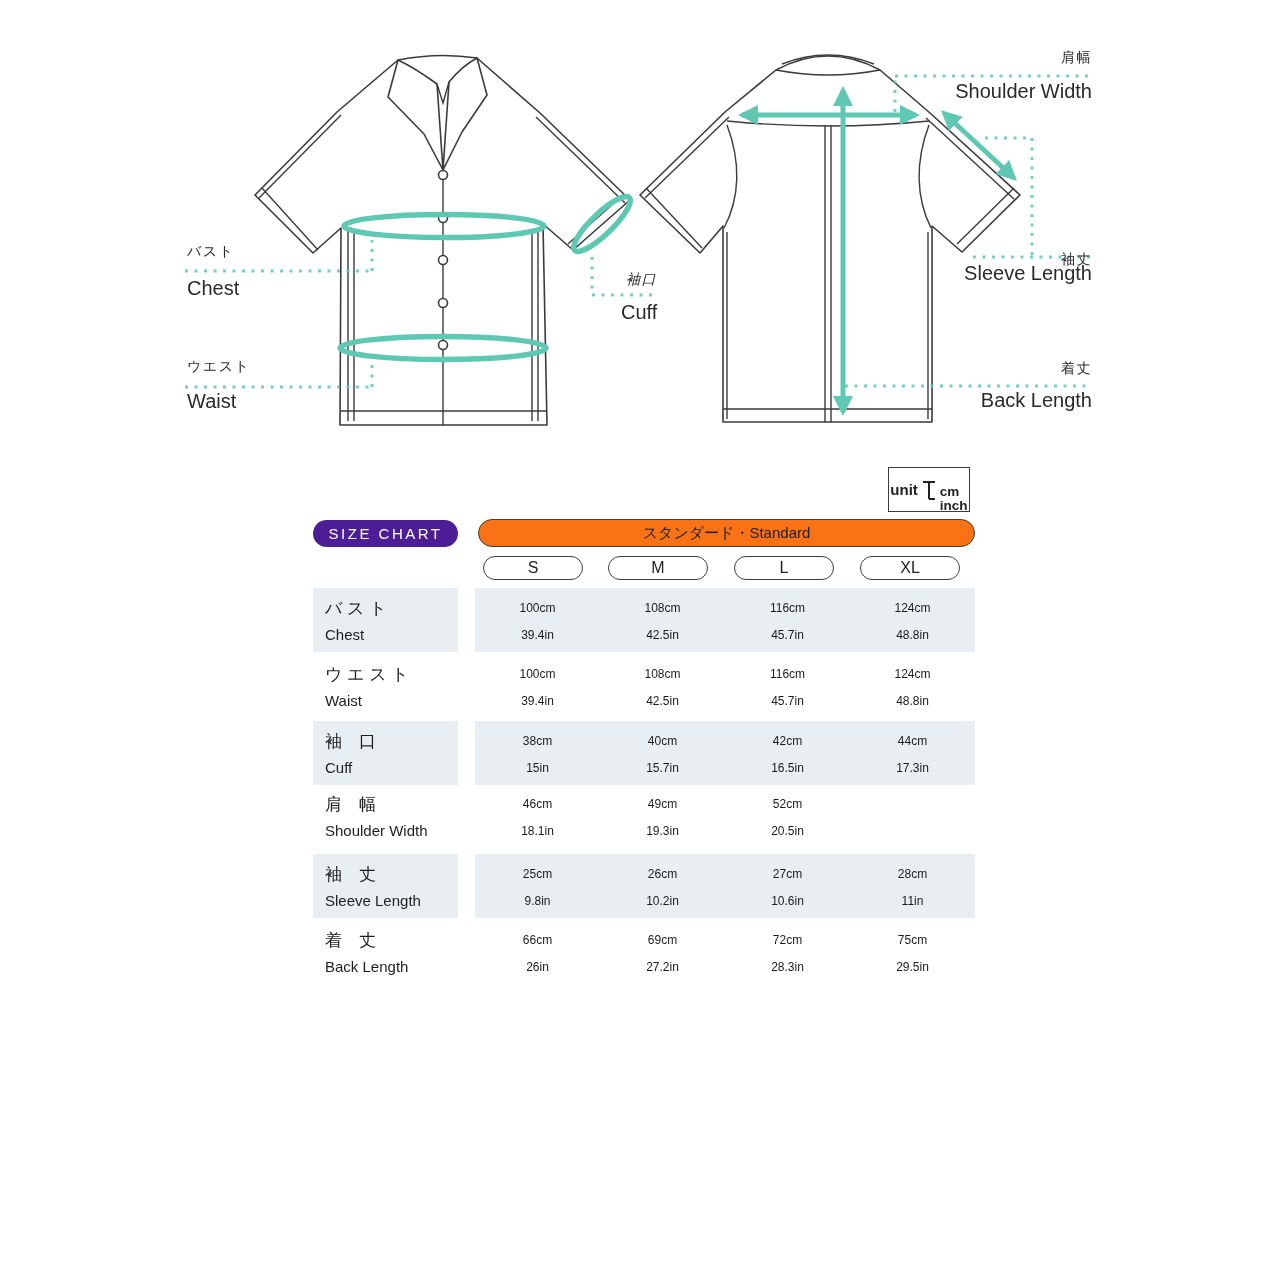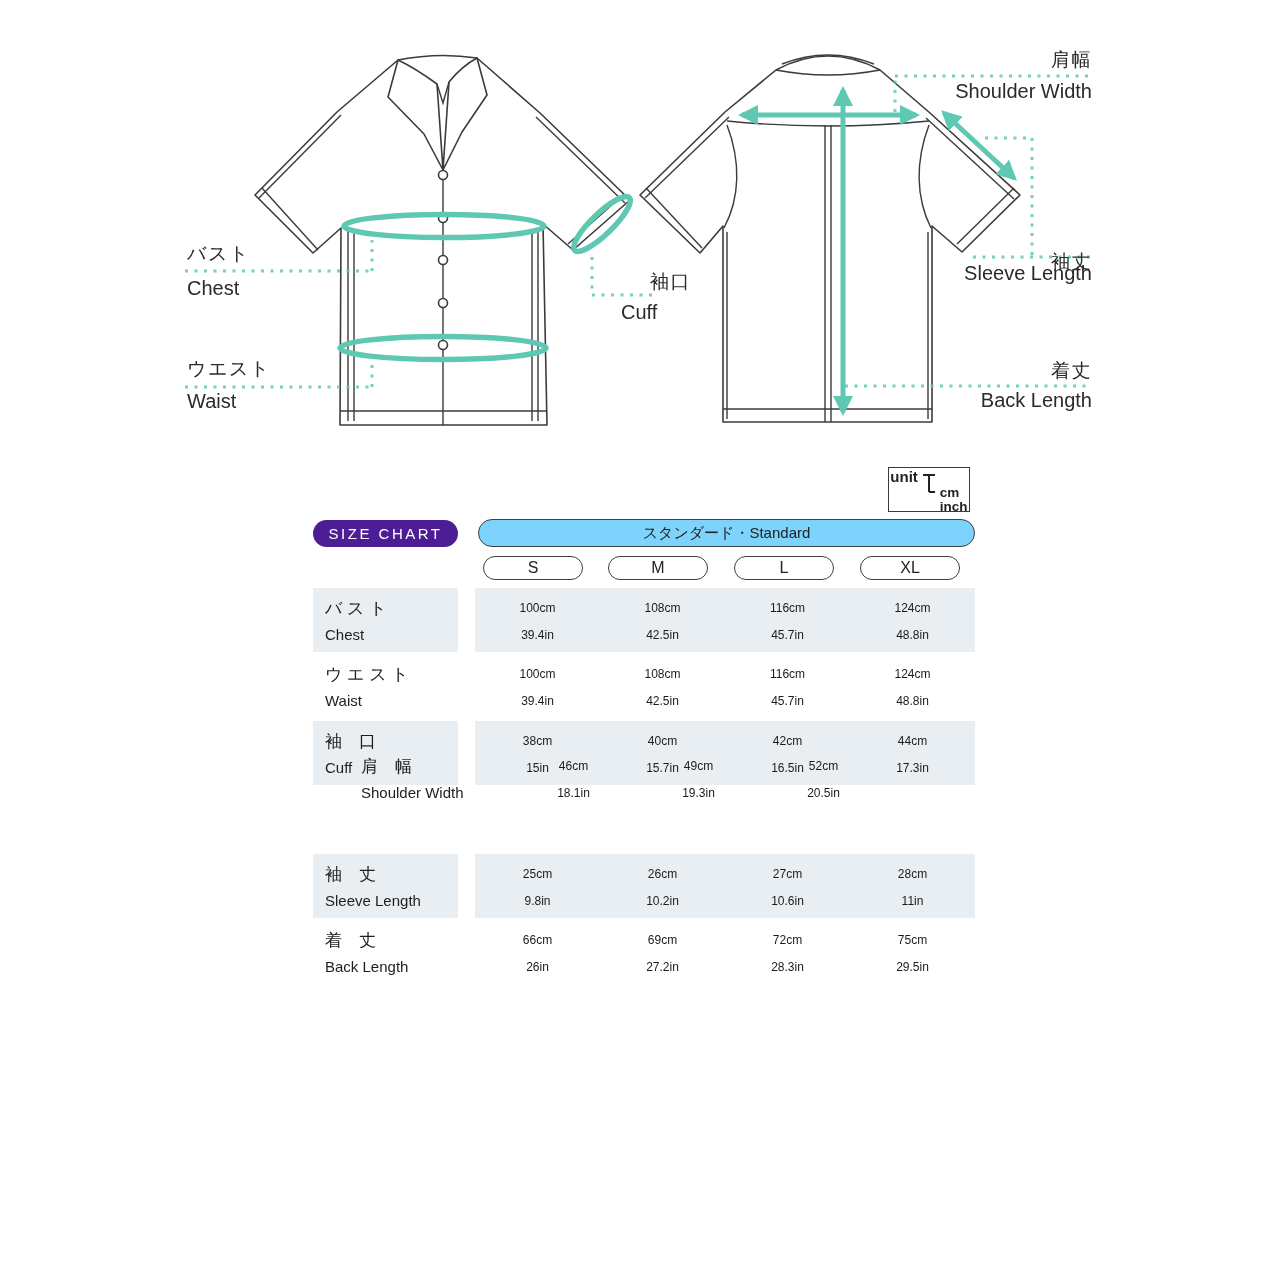--- a/index.html
+++ b/index.html
@@ -11,45 +11,45 @@
   svg.diagram { position:absolute; left:0; top:0; }
   .line-art   { fill:#ffffff; stroke:#3b3b3b; stroke-width:1.6; stroke-linejoin:round; }
   .seam       { fill:none; stroke:#3b3b3b; stroke-width:1.4; }
   .teal       { stroke:var(--accent,#5ec8b3); fill:none; }
   .teal-fill  { fill:var(--accent,#5ec8b3); }
   .ellipse-mark { stroke-width:5.5; }
   .arrow-mark   { stroke-width:5;   }
   .dot-lead     { stroke-width:3; stroke-dasharray:3 6.5; opacity:.85; }
 
   .lbl { position:absolute; white-space:nowrap; line-height:1.15; }
-  .lbl-jp { font-size:19px; letter-spacing:1.5px; color:#2a2a2a; }
+  .lbl-jp { font-size:14px; letter-spacing:1.5px; color:#2a2a2a; }
   .lbl-en { font-size:20px; color:#2a2a2a; }
   .lbl-right { right:188px; text-align:right; }
 
   
   .unit-box {
     position:absolute; left:888px; top:467px; width:82px; height:45px;
     border:1.5px solid #3a3a3a; box-sizing:border-box; background:#fff;
-    display:flex; justify-content:center; gap:4px;
+    display:flex; align-items:center; justify-content:center; gap:4px;
   }
   .unit-word { font-size:15px; font-weight:700; color:#222; }
   .unit-col  { display:flex; flex-direction:column; line-height:14px;margin-top:18px; }
   .unit-cm, .unit-inch { font-size:13.5px; font-weight:700; color:#222; }
 
   
   .chart-title {
     position:absolute; left:313px; top:520px; width:145px; height:27px;
     background:#4c1d95; border-radius:14px; color:#ffffff;
     font-size:15px; letter-spacing:2.5px;
     display:flex; align-items:center; justify-content:center;
   }
   .category-pill {
     position:absolute; left:478px; top:519px; width:497px; height:28px;
     border:1.4px solid #3e3e3e; border-radius:15px; box-sizing:border-box;
-    background:#7dd3fc; font-size:15px; color:#222;
+    background:#f97316; font-size:15px; color:#222;
     display:flex; align-items:center; justify-content:center;
   }
   .size-pill {
     position:absolute; top:556px; width:100px; height:24px;
     border:1.4px solid #3e3e3e; border-radius:13px; box-sizing:border-box;
     background:#fff; font-size:16px; color:#222;
     display:flex; align-items:center; justify-content:center;
   }
   .size-pill.s  { left:483px; }
   .size-pill.m  { left:608px; }
@@ -137,21 +137,21 @@
       <path class="teal dot-lead" d="M895,112 V76 M895,76 H1090"></path>
       <path class="teal dot-lead" d="M985,138 H1032 M1032,138 V257 M973,257 H1090"></path>
       <path class="teal dot-lead" d="M845,386 H1090"></path>
     </g>
   </svg>
 
   <div class="lbl lbl-jp" style="left:187px; top:243px;">バスト</div>
   <div class="lbl lbl-en" style="left:187px; top:277px;">Chest</div>
   <div class="lbl lbl-jp" style="left:187px; top:358px;">ウエスト</div>
   <div class="lbl lbl-en" style="left:187px; top:390px;">Waist</div>
-  <div class="lbl lbl-jp" style="left:650px; top:271px;">袖口</div>
+  <div class="lbl lbl-jp" style="left:626px; top:271px;font-style:italic;">袖口</div>
   <div class="lbl lbl-en" style="left:621px; top:301px;">Cuff</div>
   <div class="lbl lbl-jp lbl-right" style="top:49px;">肩幅</div>
   <div class="lbl lbl-en lbl-right" style="top:80px;">Shoulder Width</div>
   <div class="lbl lbl-jp lbl-right" style="top:251px;">袖丈</div>
   <div class="lbl lbl-en lbl-right" style="top:262px;">Sleeve Length</div>
   <div class="lbl lbl-jp lbl-right" style="top:360px;">着丈</div>
   <div class="lbl lbl-en lbl-right" style="top:389px;">Back Length</div>
 
   <div class="unit-box">
     <span class="unit-word">unit</span>
@@ -239,21 +239,21 @@
           <div>42cm</div>
           <div>16.5in</div>
         </div>
       <div class="cell">
           <div>44cm</div>
           <div>17.3in</div>
         </div>
     </div>
   </div>
 
-  <div class="row" style="top:746px;margin-left:36px;">
+  <div class="row" style="top:784px;">
     <div class="row-label">
       <div class="jp">肩　幅</div>
       <div class="en">Shoulder Width</div>
     </div>
     <div class="row-data">
       <div class="cell">
           <div>46cm</div>
           <div>18.1in</div>
         </div>
       <div class="cell">

